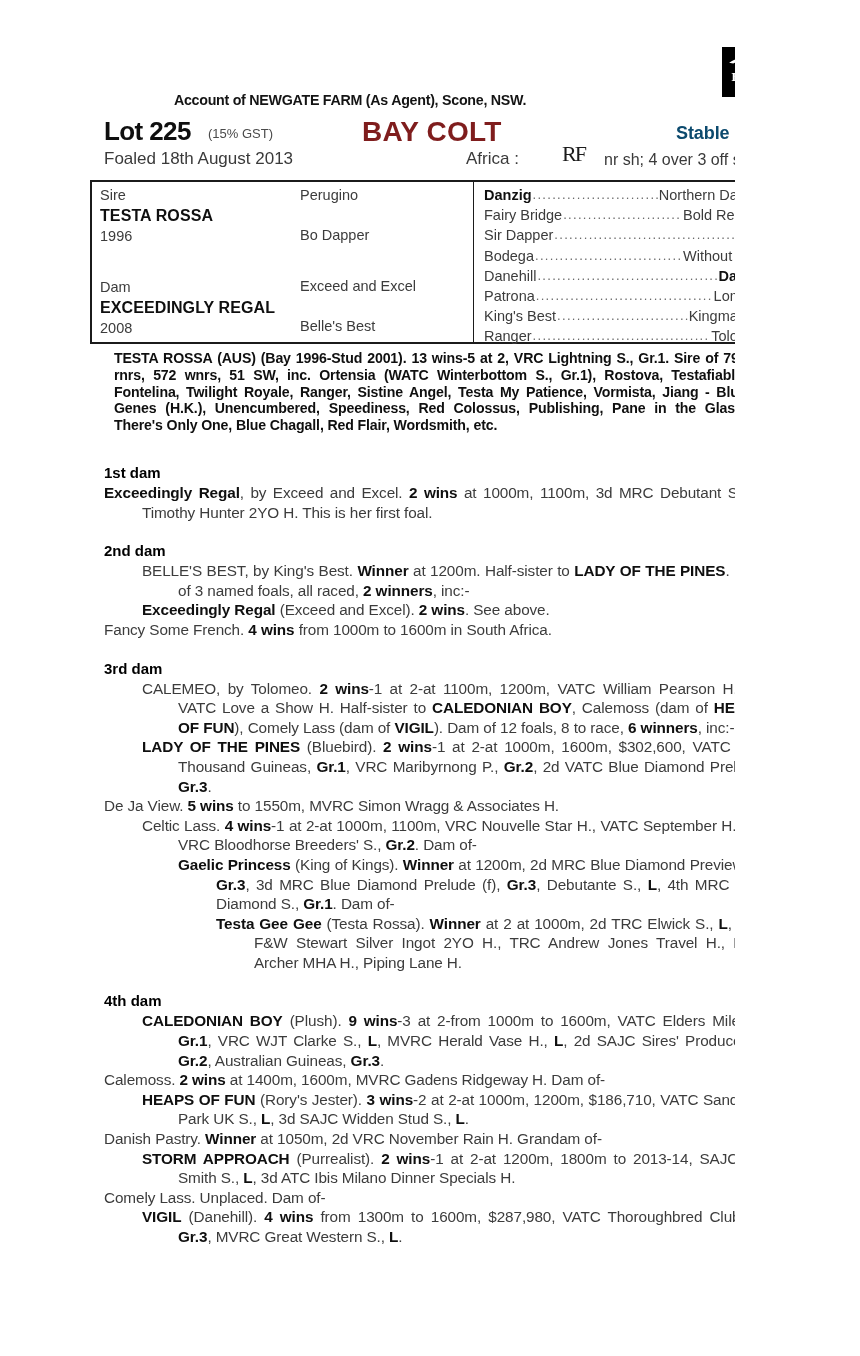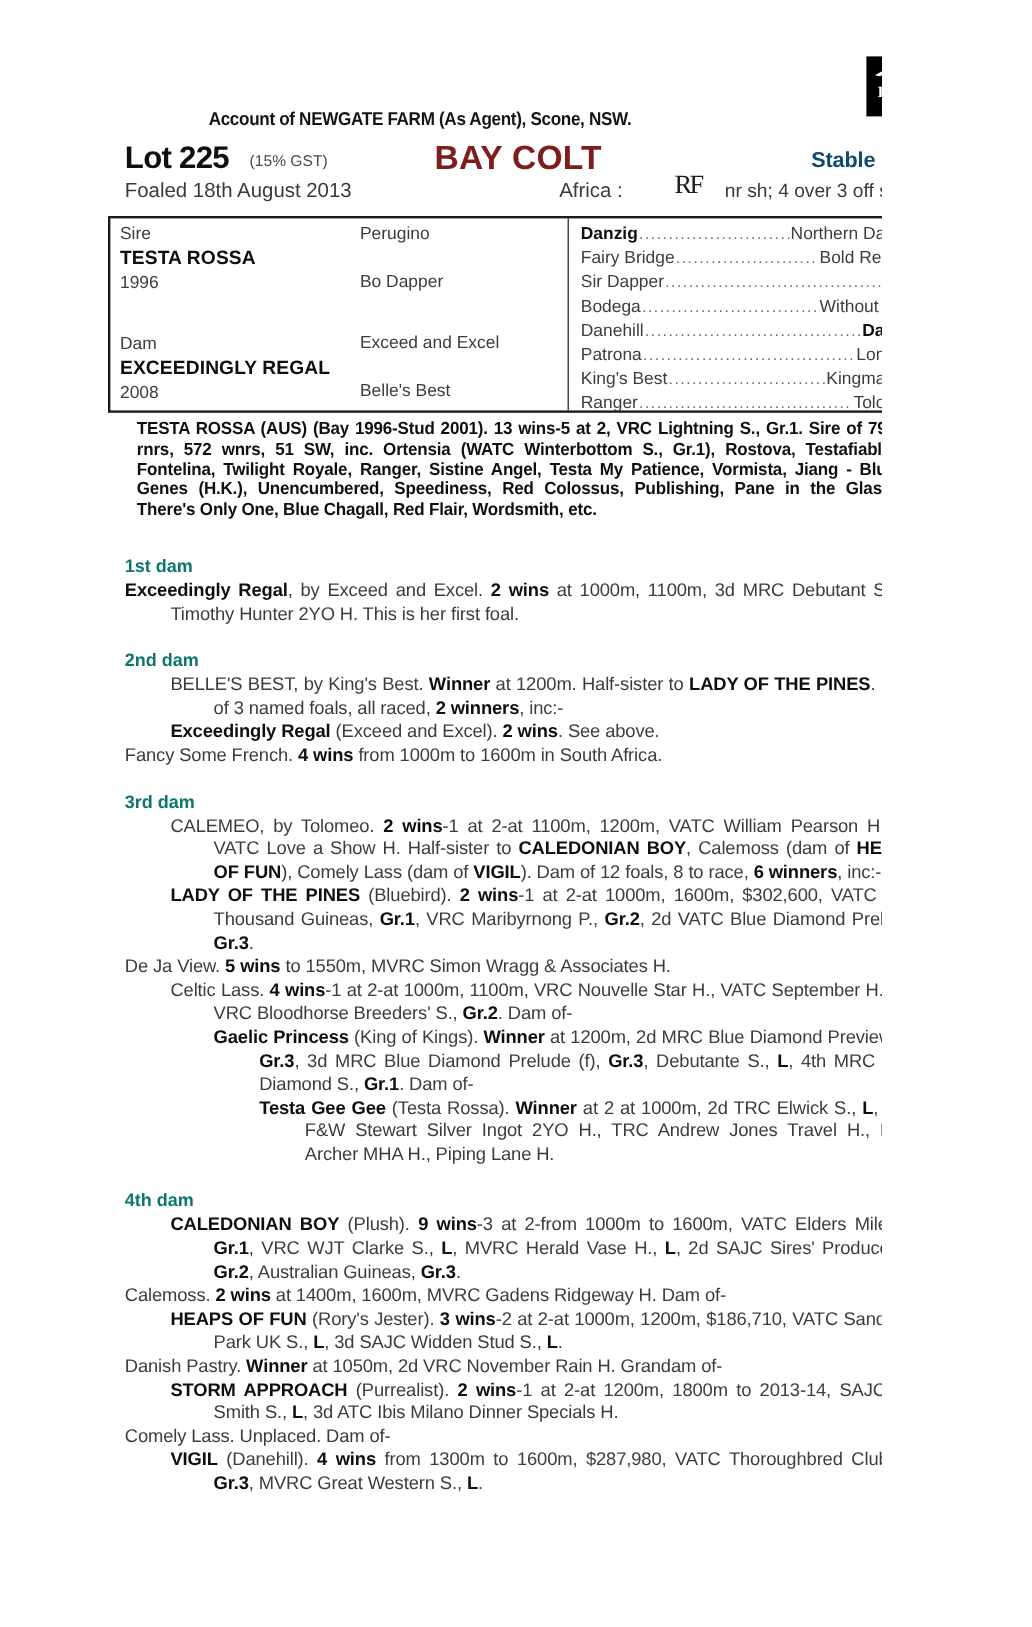--- a/index.html
+++ b/index.html
@@ -250,21 +250,21 @@
   .body {
     position: absolute;
     top: 462px;
     left: 104px;
     width: 662px;
   }
   .dam-head {
     font-size: 15px;
     font-weight: bold;
     line-height: 21px;
-    color: #0f766e;
+    color: #000000;
     margin-top: 0;
   }
   .sec { margin-bottom: 18px; }
   .sec.last { margin-bottom: 0; }
 
   .p {
     font-size: 15.3px;
     line-height: 19.6px;
     color: #3c3c3c;
     text-align: justify;

